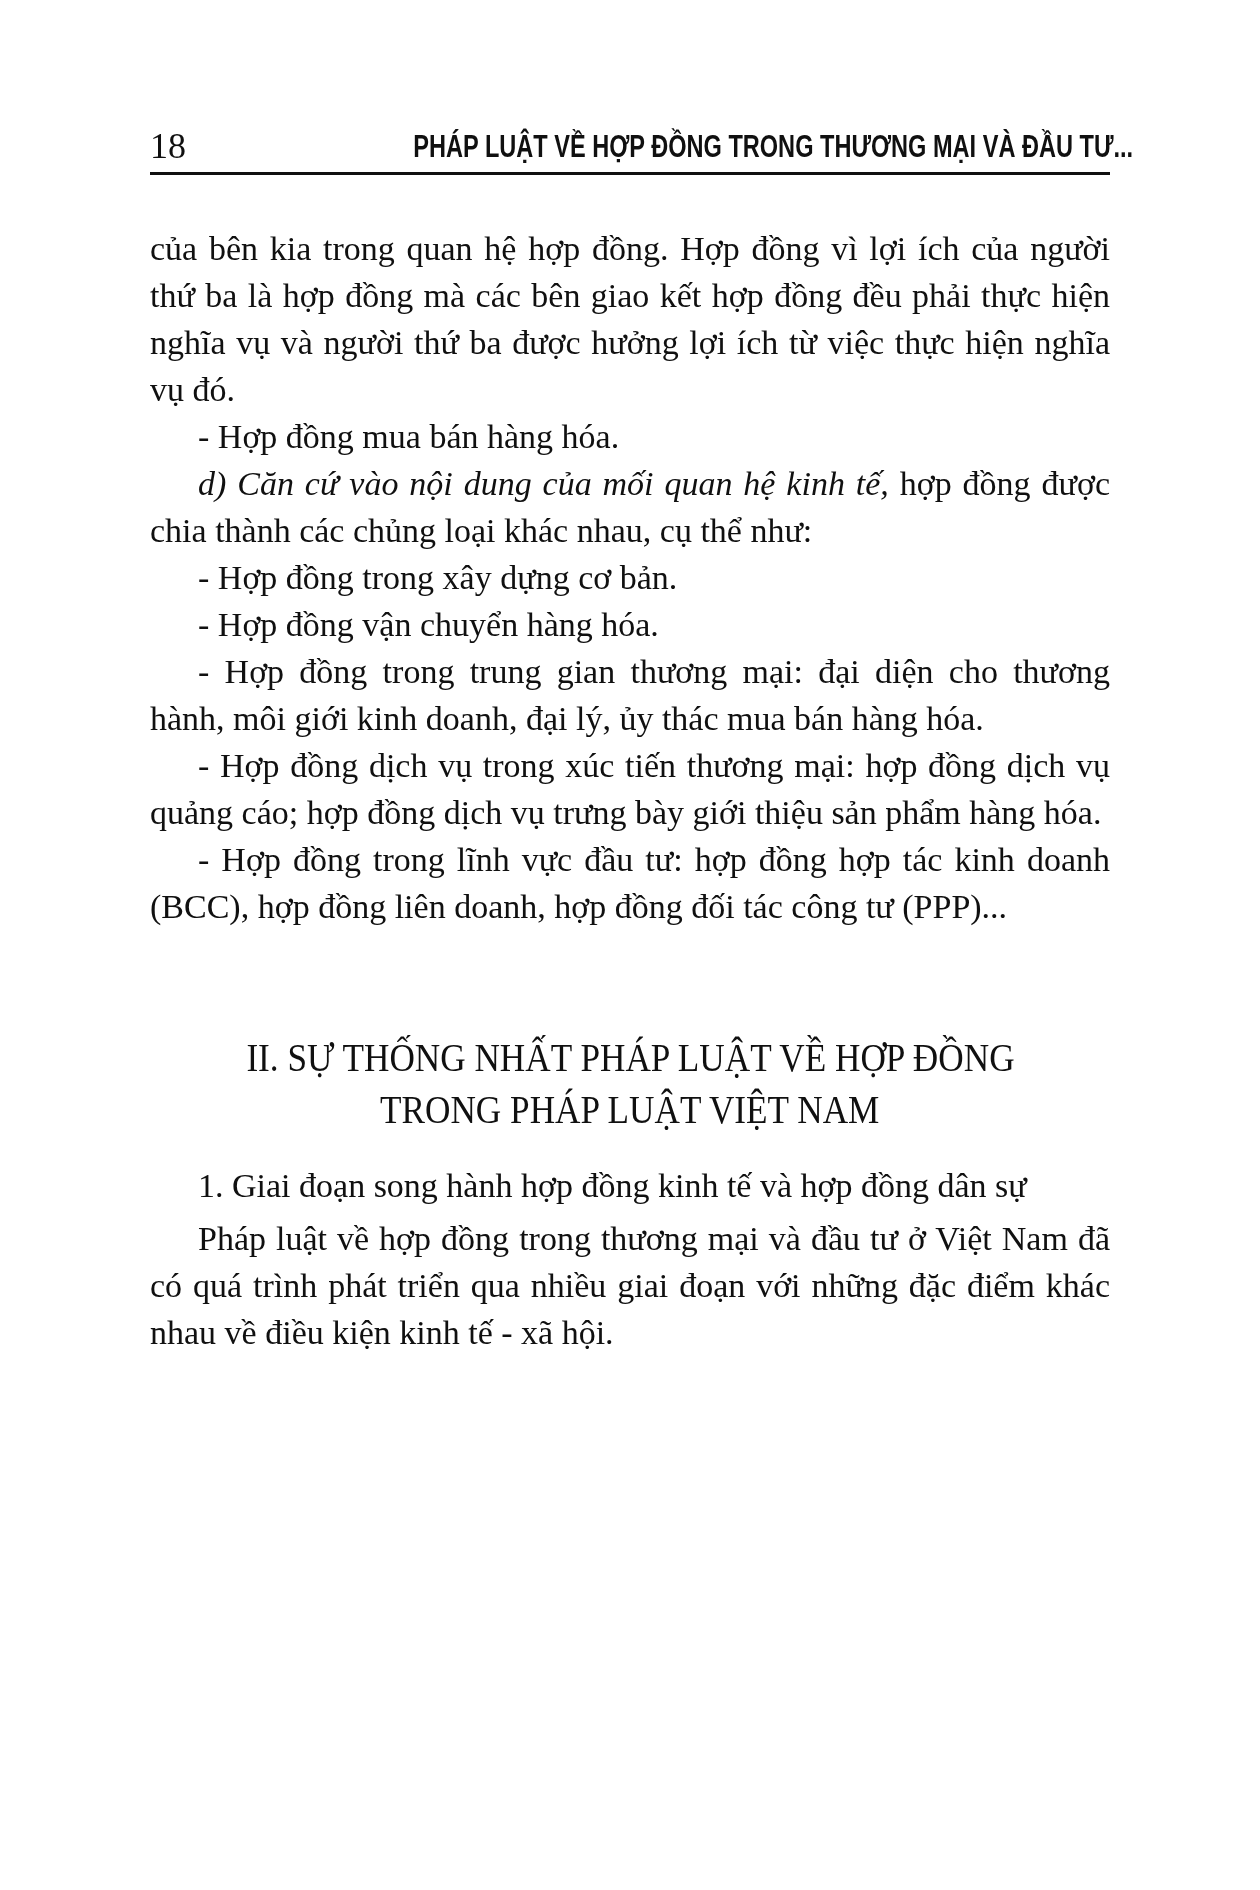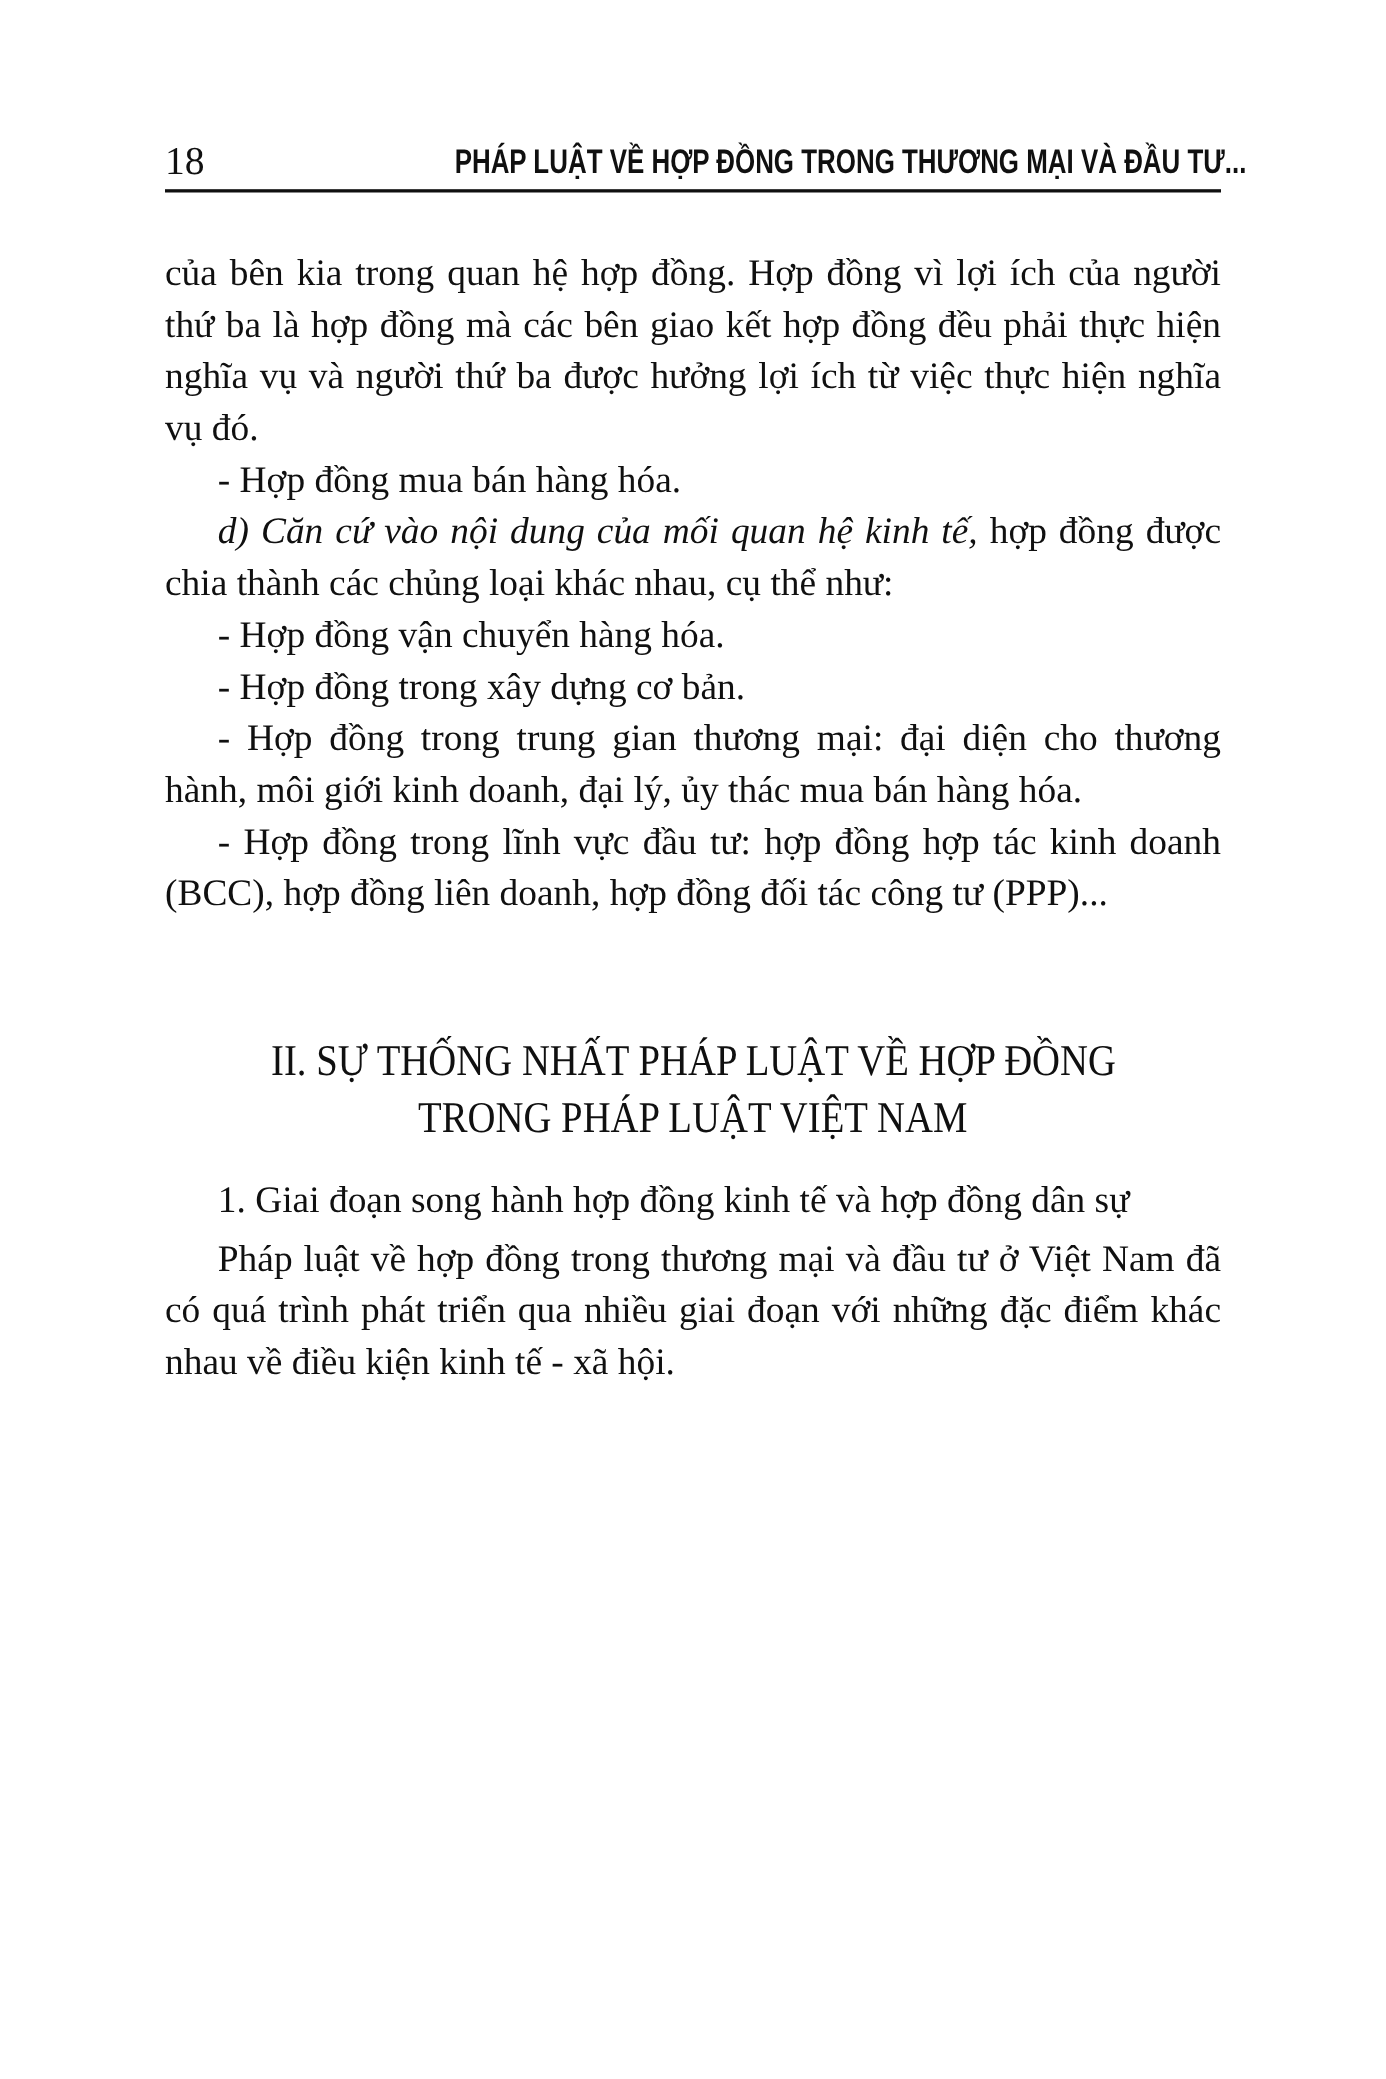--- a/index.html
+++ b/index.html
@@ -95,23 +95,24 @@
 
   <hr class="header-rule">
 
   <main class="page-body">
 
     <p class="continuation">của bên kia trong quan hệ hợp đồng. Hợp đồng vì lợi ích của người thứ ba là hợp đồng mà các bên giao kết hợp đồng đều phải thực hiện nghĩa vụ và người thứ ba được hưởng lợi ích từ việc thực hiện nghĩa vụ đó.</p>
 
     <p>- Hợp đồng mua bán hàng hóa.</p>
 
     <p><span class="lead-italic">d) Căn cứ vào nội dung của mối quan hệ kinh tế,</span><span> hợp đồng được chia thành các chủng loại khác nhau, cụ thể như:</span></p>
+    <p>- Hợp đồng trong xây dựng cơ bản.</p>
     <p>- Hợp đồng vận chuyển hàng hóa.</p>
-    <p>- Hợp đồng trong xây dựng cơ bản.</p>
     <p>- Hợp đồng trong trung gian thương mại: đại diện cho thương hành, môi giới kinh doanh, đại lý, ủy thác mua bán hàng hóa.</p>
+    <p>- Hợp đồng dịch vụ trong xúc tiến thương mại: hợp đồng dịch vụ quảng cáo; hợp đồng dịch vụ trưng bày giới thiệu sản phẩm hàng hóa.</p>
     <p>- Hợp đồng trong lĩnh vực đầu tư: hợp đồng hợp tác kinh doanh (BCC), hợp đồng liên doanh, hợp đồng đối tác công tư (PPP)...</p>
 
     <h2 class="section-heading">
       <span class="hline">II. SỰ THỐNG NHẤT PHÁP LUẬT VỀ HỢP ĐỒNG</span><br>
       <span class="hline">TRONG PHÁP LUẬT VIỆT NAM</span>
     </h2>
 
     <h3 class="subsection-heading">1. Giai đoạn song hành hợp đồng kinh tế và hợp đồng dân sự</h3>
 
     <p>Pháp luật về hợp đồng trong thương mại và đầu tư ở Việt Nam đã có quá trình phát triển qua nhiều giai đoạn với những đặc điểm khác nhau về điều kiện kinh tế - xã hội.</p>

